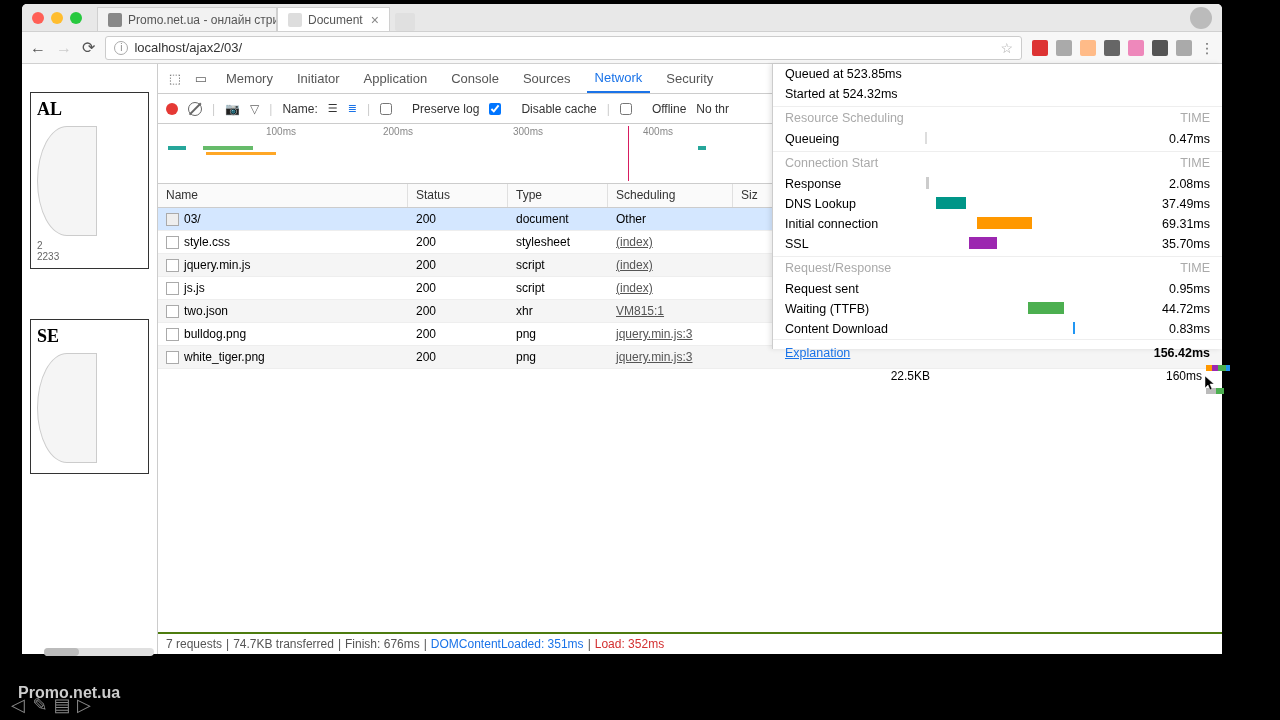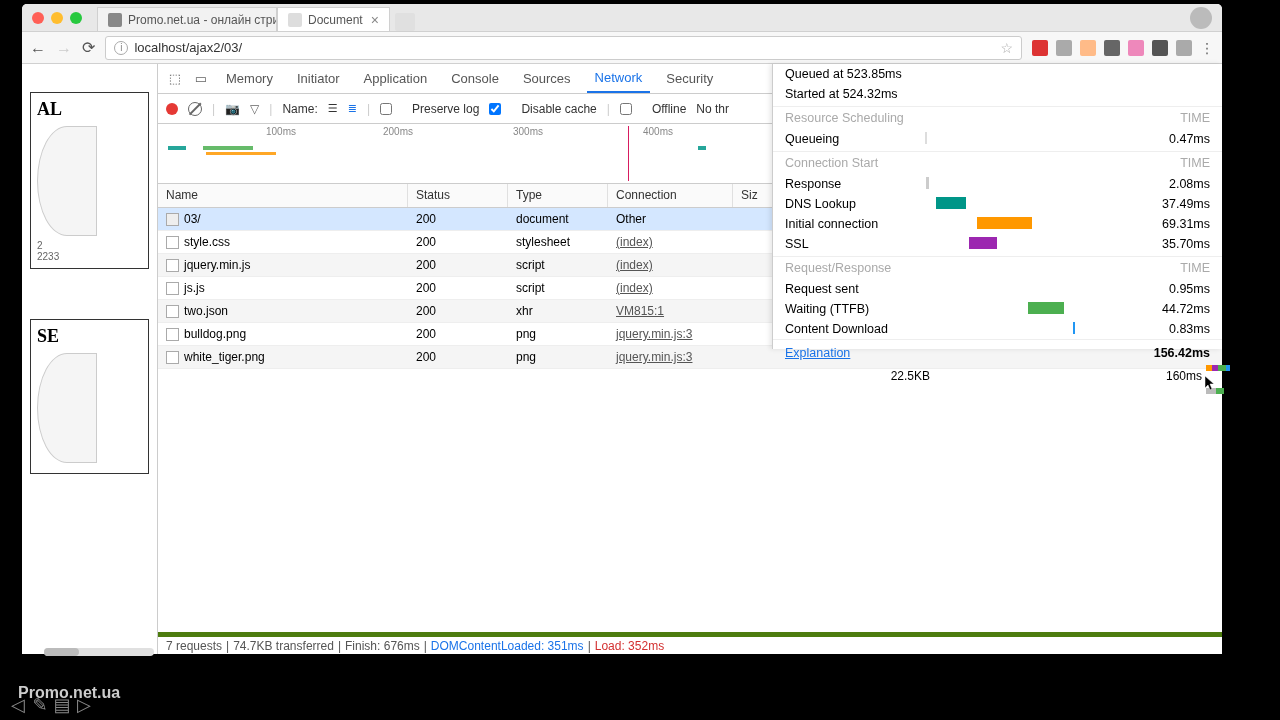--- a/index.html
+++ b/index.html
@@ -59,21 +59,21 @@
 .c-name { width: 250px; } .c-status { width: 100px; } .c-type { width: 100px; } .c-init { width: 125px; } .c-size { flex: 1; }
 .tr { display: flex; height: 23px; border-bottom: 1px solid #eee; font-size: 12px; align-items: center; }
 .tr:nth-child(odd) { background: #f5f5f5; }
 .tr.sel { background: #d4e7ff; }
 .td { padding: 2px 8px; overflow: hidden; white-space: nowrap; display: flex; align-items: center; gap: 5px; }
 .fileico { width: 13px; height: 13px; border: 1px solid #aaa; background: #fff; flex-shrink: 0; }
 .fileico.folder { background: #eee; }
 .link { color: #555; text-decoration: underline; }
 .td.c-size { justify-content: flex-end; padding-right: 20px; }
 
-.statusbar { height: 22px; border-top: 5px solid #4d7c0f; display: flex; align-items: center; padding: 0 8px; font-size: 12px; color: #555; gap: 4px; }
+.statusbar { height: 22px; border-top: 2px solid #4d7c0f; display: flex; align-items: center; padding: 0 8px; font-size: 12px; color: #555; gap: 4px; }
 .st-dom { color: #1a73e8; } .st-load { color: #d32f2f; }
 
 .timing-panel { position: absolute; right: 0; top: 0; width: 450px; background: #fff; border-left: 1px solid #ccc; box-shadow: -2px 0 5px rgba(0,0,0,0.1); font-size: 12.5px; z-index: 10; height: 285px; }
 .tp-row { display: flex; justify-content: space-between; padding: 2px 12px; align-items: center; min-height: 20px; }
 .tp-section { color: #aaa; padding: 4px 12px; border-top: 1px solid #eee; margin-top: 2px; display: flex; justify-content: space-between; }
 .tp-bar { position: absolute; height: 12px; }
 .tp-barcell { width: 130px; position: relative; height: 14px; }
 .tp-val { width: 70px; text-align: right; }
 .tp-exp { color: #1a73e8; text-decoration: underline; }
 
@@ -206,21 +206,21 @@
         <div class="ovbar" style="left:48px;width:70px;background:#ffa726;top:28px;height:3px;"></div>
         <div class="ovline" style="left:470px;background:#d81b60;"></div>
         <div class="ovbar" style="left:540px;width:8px;background:#26a69a;top:22px;"></div>
       </div>
 
       <div class="table-wrap">
         <div class="thead">
           <div class="th c-name">Name</div>
           <div class="th c-status">Status</div>
           <div class="th c-type">Type</div>
-          <div class="th c-init">Connection</div>
+          <div class="th c-init">Scheduling</div>
           <div class="th c-size">Siz</div>
         </div>
         <div id="tbody">
             <div class="tr sel">
     <div class="td c-name">
                 <div class="fileico folder"></div>
                 <span>03/</span>
               </div>
     <div class="td c-status">200</div>
     <div class="td c-type">document</div>

